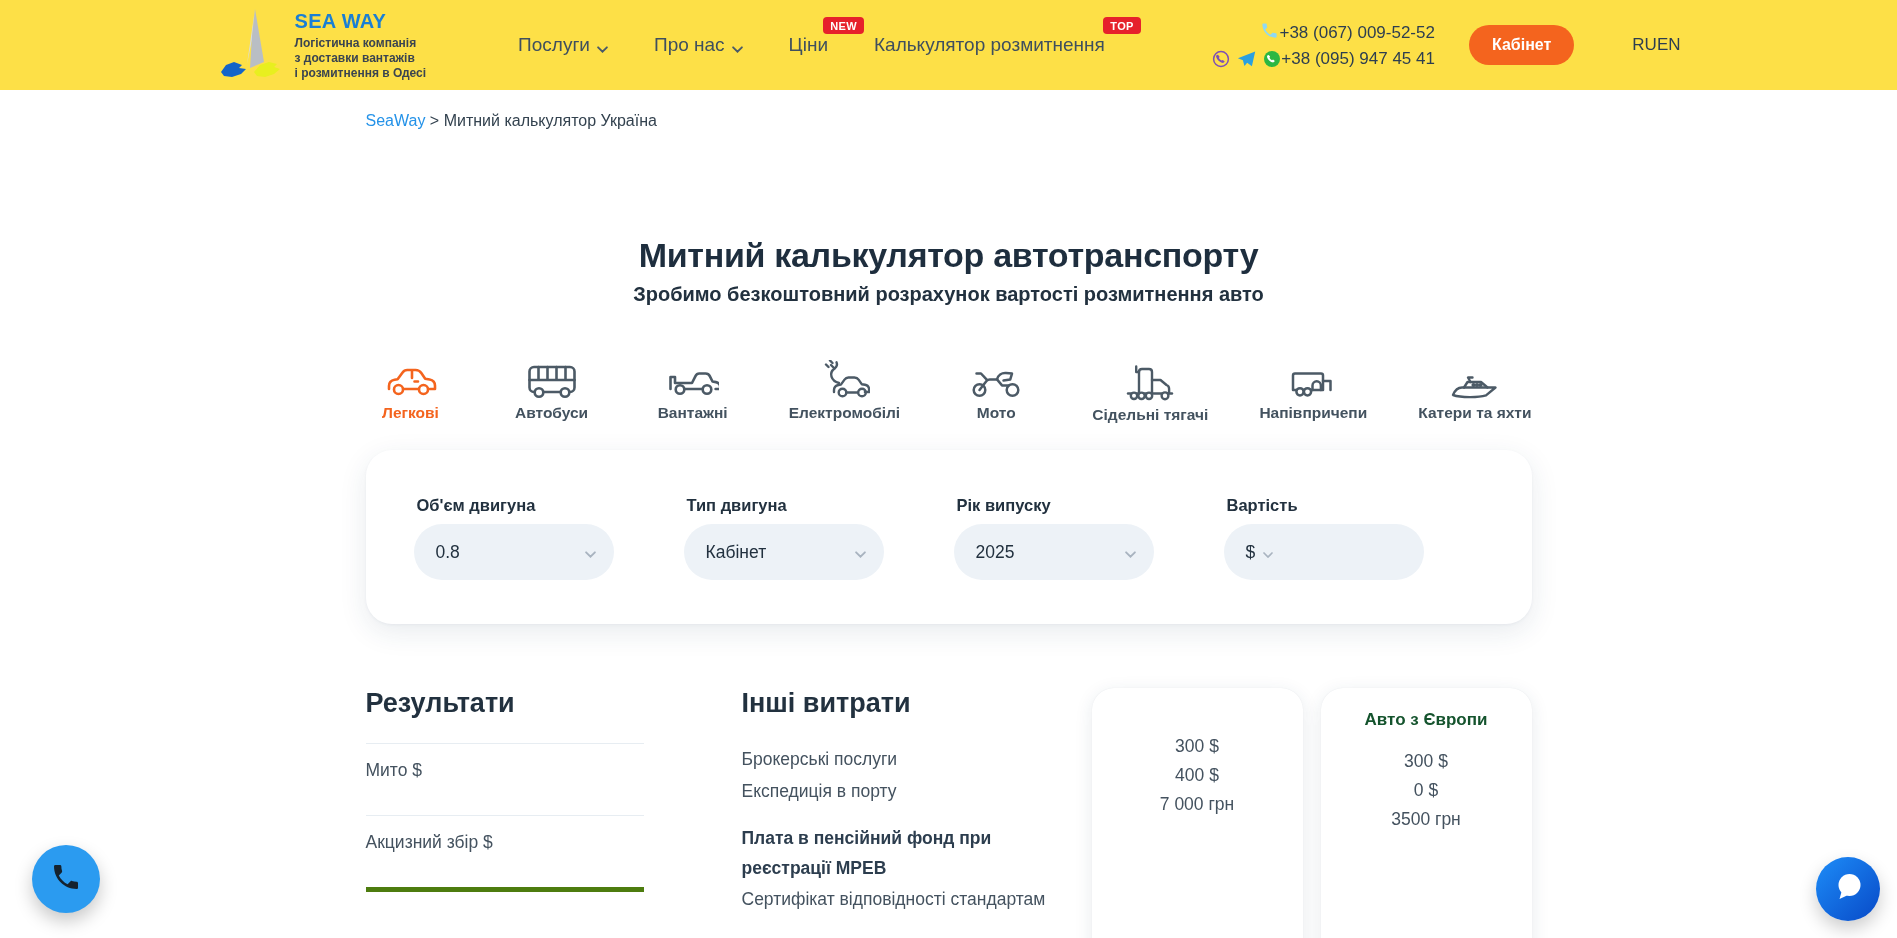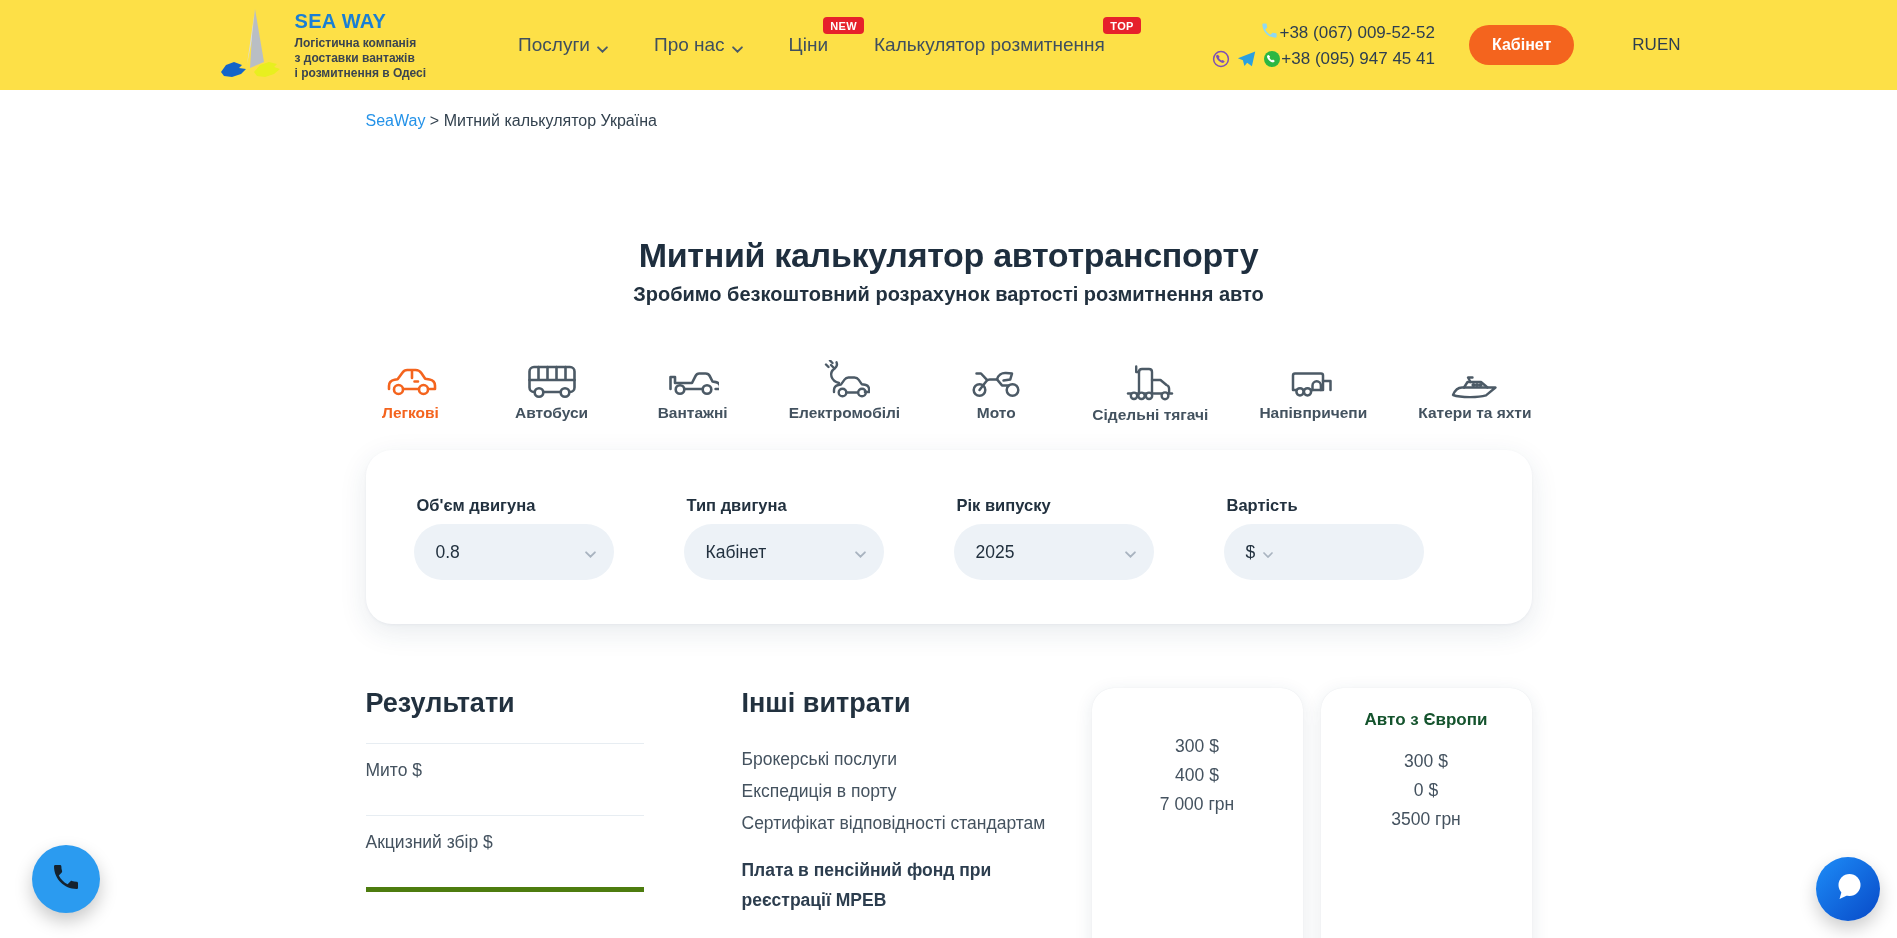--- a/index.html
+++ b/index.html
@@ -348,22 +348,22 @@
   <div class="col-results">
     <div class="col-title">Результати</div>
     <div class="result-item">Мито $</div>
     <div class="result-item">Акцизний збір $</div>
   </div>
 
   <div class="col-expenses">
     <div class="col-title">Інші витрати</div>
     <div class="expense-item">Брокерські послуги</div>
     <div class="expense-item">Експедиція в порту</div>
+    <div class="expense-item bold">Плата в пенсійний фонд при реєстрації МРЕВ</div>
     <div class="expense-item">Сертифікат відповідності стандартам</div>
-    <div class="expense-item bold">Плата в пенсійний фонд при реєстрації МРЕВ</div>
   </div>
 
   <div class="cards">
     <div class="price-card no-title">
       <div class="card-value">300 $</div>
       <div class="card-value">400 $</div>
       <div class="card-value">7 000 грн</div>
     </div>
     <div class="price-card">
       <div class="card-title">Авто з Європи</div>

